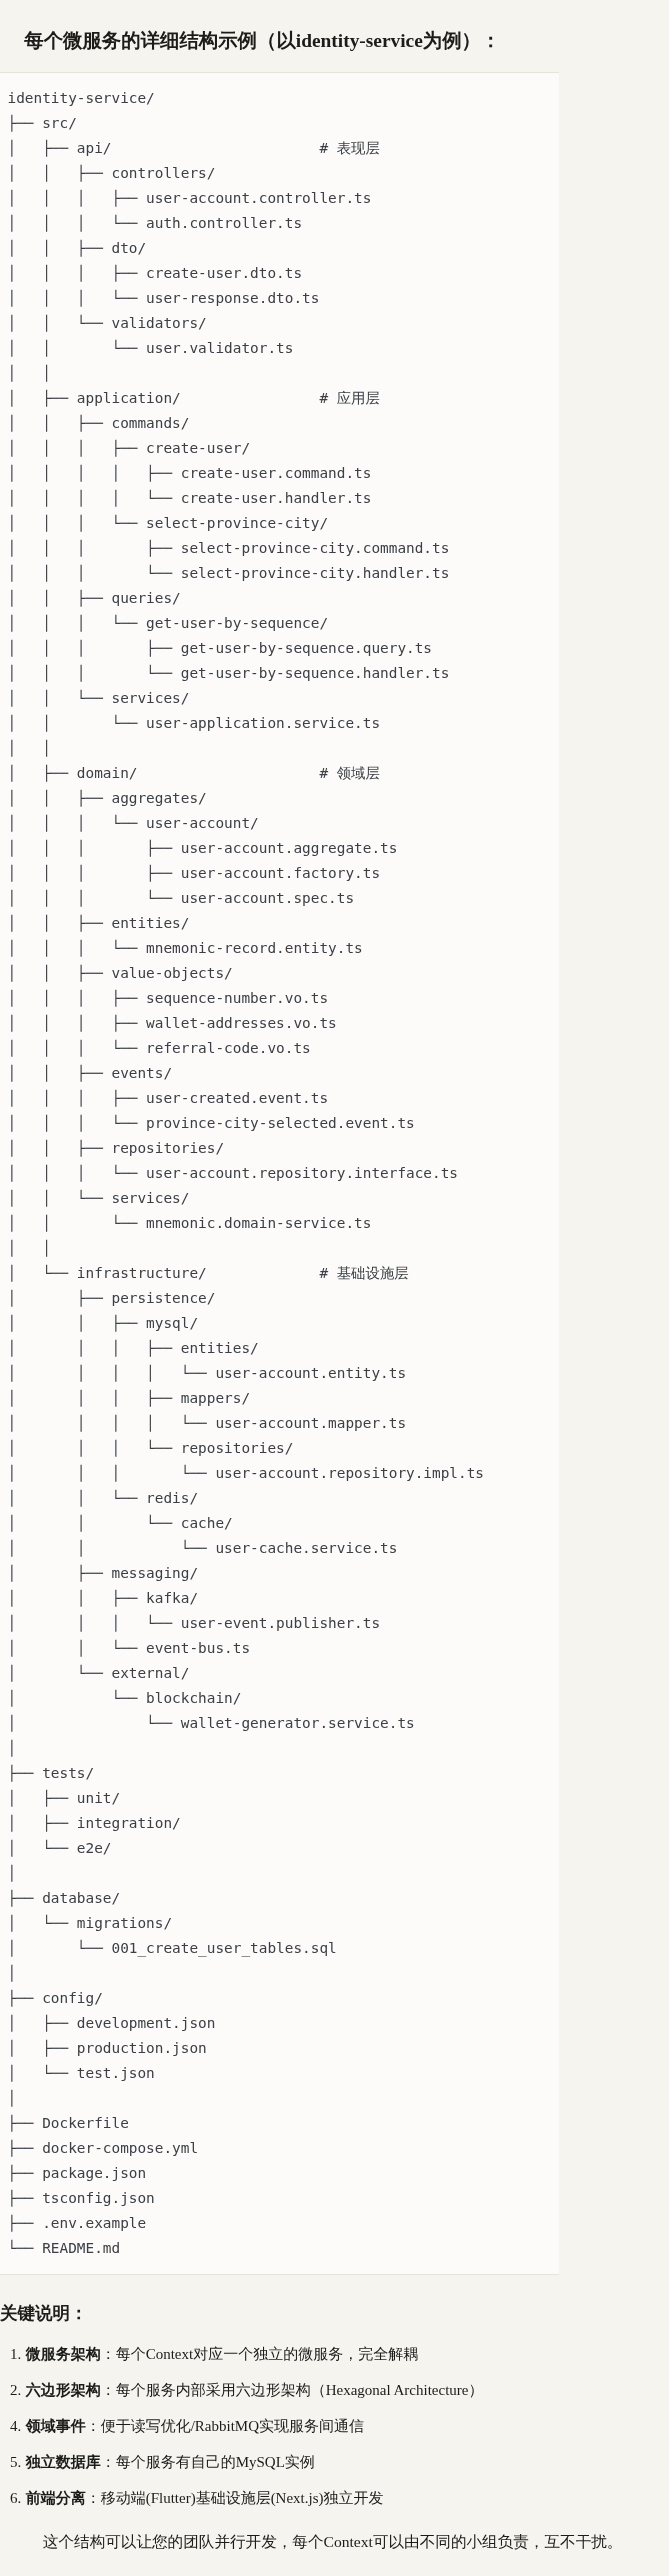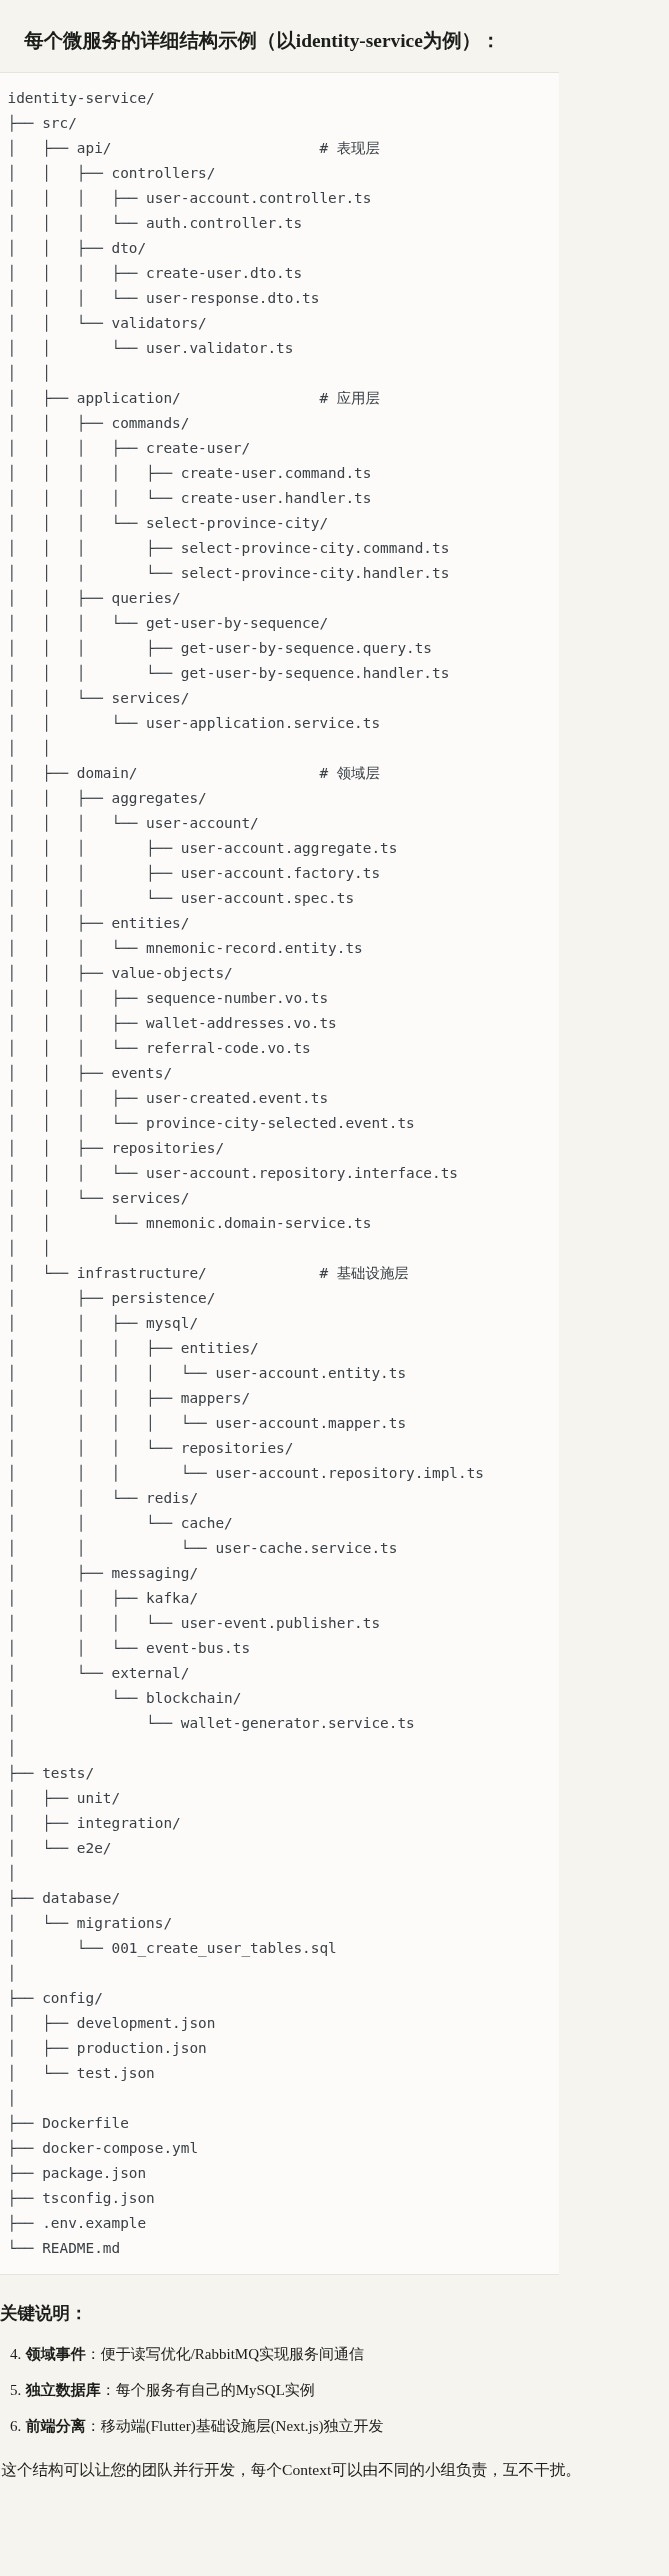--- a/index.html
+++ b/index.html
@@ -53,20 +53,21 @@
     display: inline-block;
     margin-right: 4.4px;
   }
   .kn-label {
     font-weight: 700;
   }
   .closing {
     font-size: 15.6px;
     line-height: 20px;
     margin: 24px 5px 0 1.3px;
+    text-align: center;
   }
 </style>
 </head>
 <body>
 
 <h1 class="page-title">每个微服务的详细结构示例（以identity-service为例）：</h1>
 
 <pre class="tree">identity-service/
 ├── src/
 │   ├── api/                        # 表现层
@@ -152,20 +153,22 @@
 ├── docker-compose.yml
 ├── package.json
 ├── tsconfig.json
 ├── .env.example
 └── README.md</pre>
 
 <section>
   <h2 class="kn-heading">关键说明：</h2>
 
   <div class="kn-list">
+    <div class="kn-item"><span class="kn-num">1.</span><span class="kn-label">微服务架构</span><span class="kn-text">：每个Context对应一个独立的微服务，完全解耦</span></div>
+    <div class="kn-item"><span class="kn-num">2.</span><span class="kn-label">六边形架构</span><span class="kn-text">：每个服务内部采用六边形架构（Hexagonal Architecture）</span></div>
     <div class="kn-item"><span class="kn-num">4.</span><span class="kn-label">领域事件</span><span class="kn-text">：便于读写优化/RabbitMQ实现服务间通信</span></div>
     <div class="kn-item"><span class="kn-num">5.</span><span class="kn-label">独立数据库</span><span class="kn-text">：每个服务有自己的MySQL实例</span></div>
     <div class="kn-item"><span class="kn-num">6.</span><span class="kn-label">前端分离</span><span class="kn-text">：移动端(Flutter)基础设施层(Next.js)独立开发</span></div>
   </div>
 
   <p class="closing">这个结构可以让您的团队并行开发，每个Context可以由不同的小组负责，互不干扰。</p>
 </section>
 
 
 </body></html>

